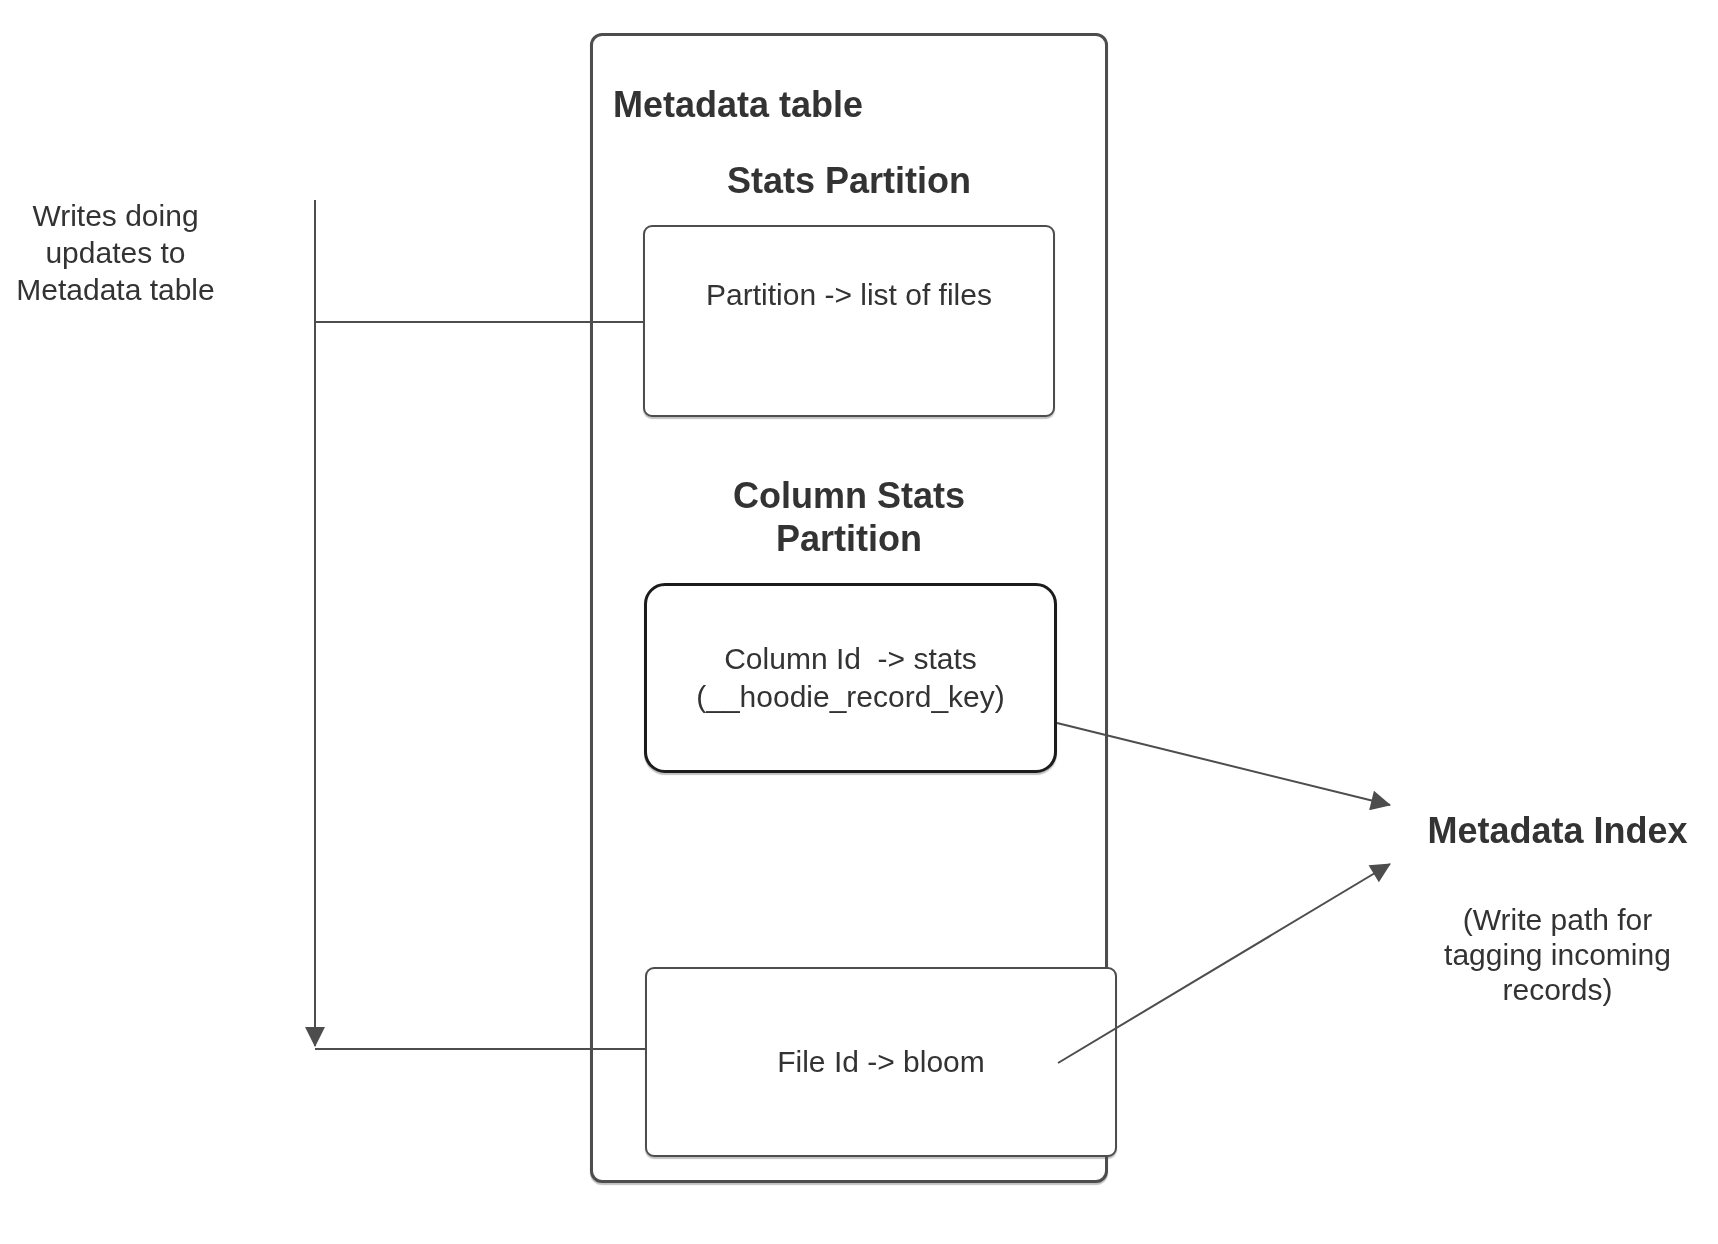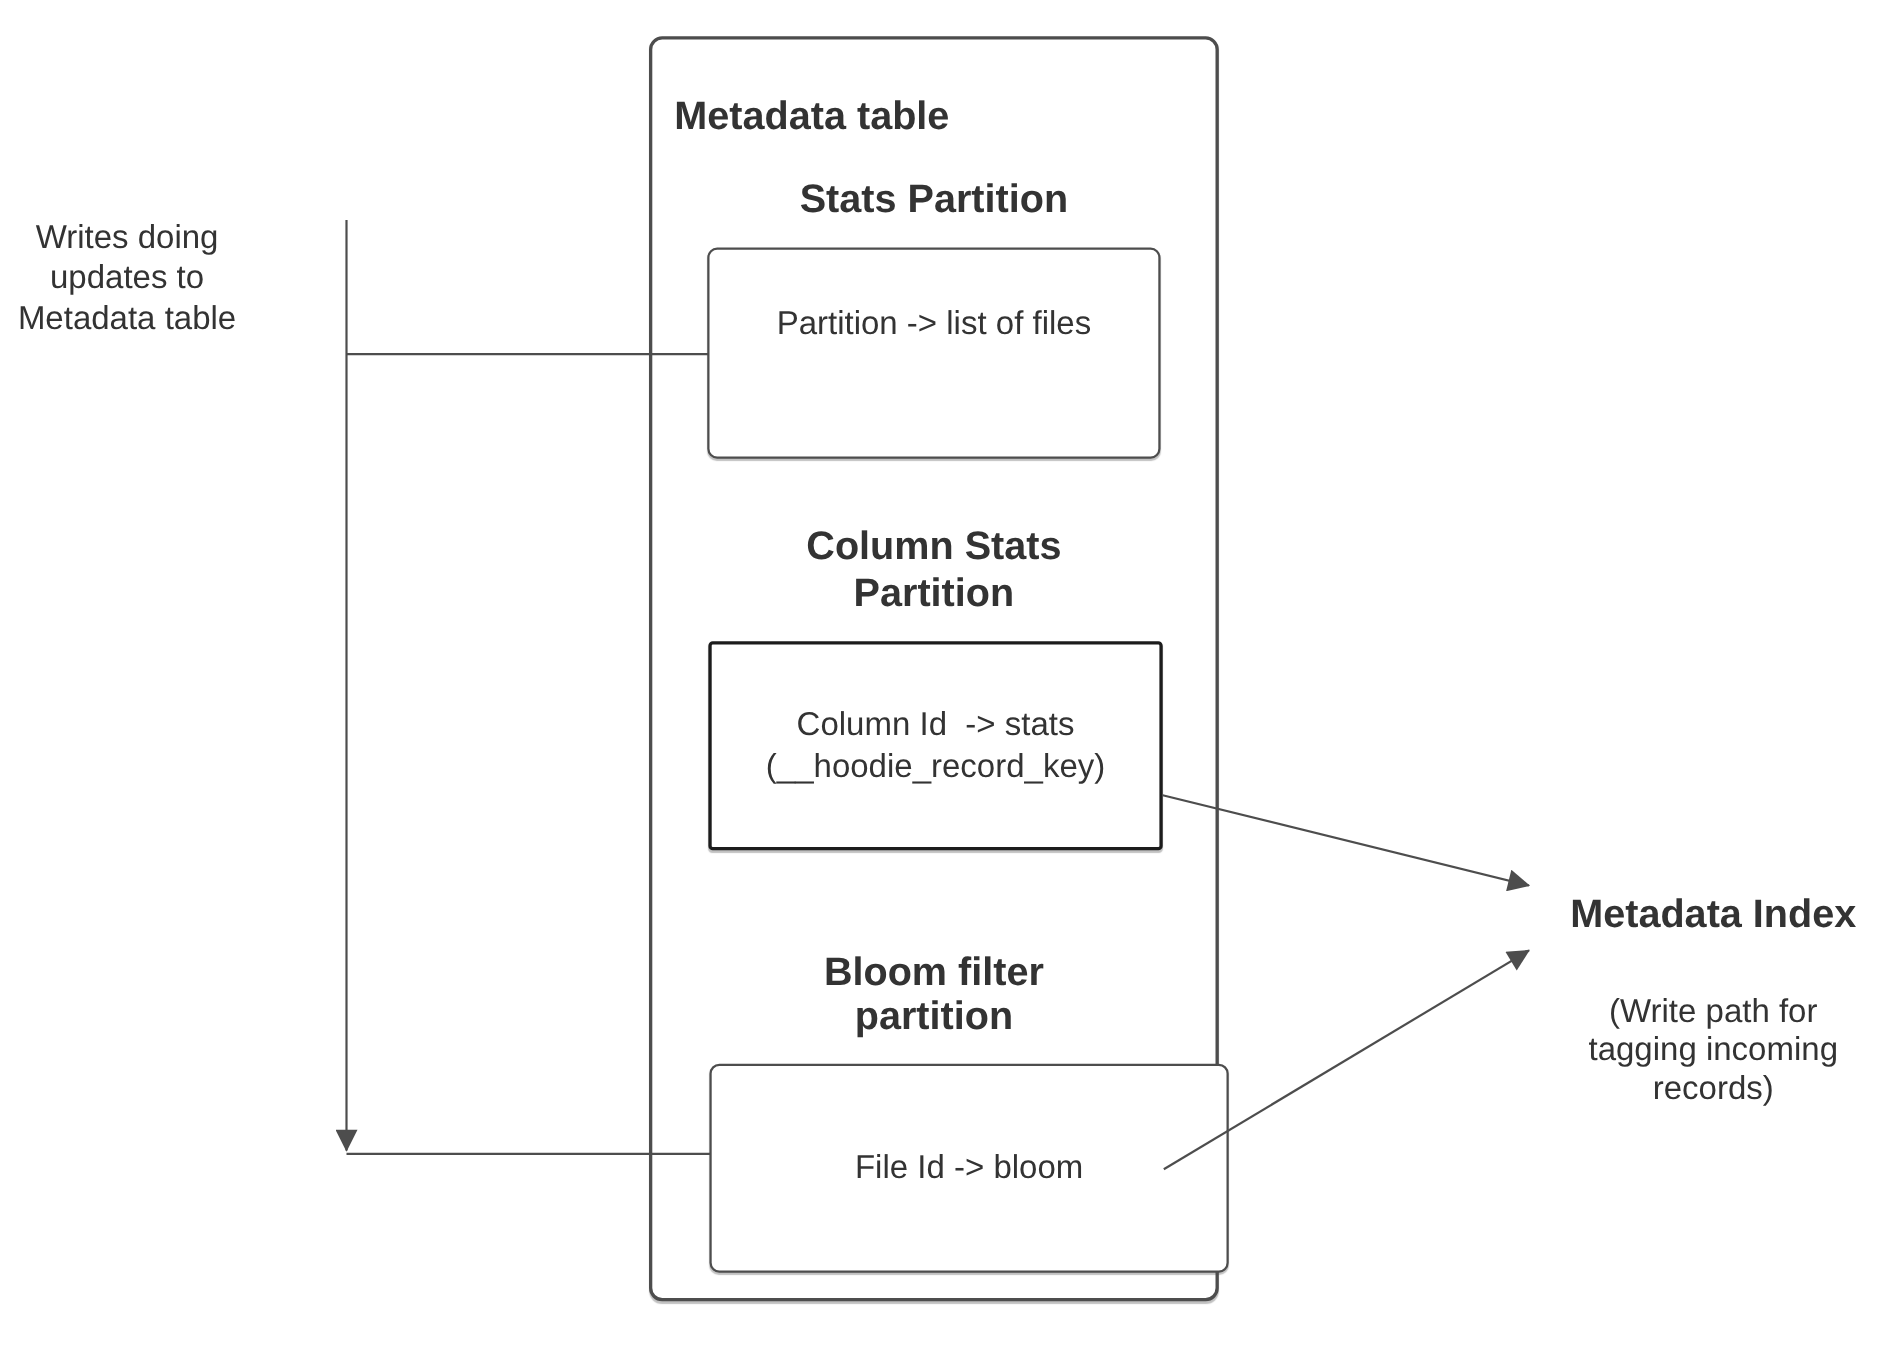--- a/index.html
+++ b/index.html
@@ -56,21 +56,21 @@
   .box-files {
     left: 643px; top: 225px;
     width: 412px; height: 192px;
     align-items: flex-start;
     padding-top: 49px;
   }
   .box-colstats {
     left: 644px; top: 583px;
     width: 413px; height: 190px;
     border: 3px solid #1c1c1c;
-    border-radius: 4px;
+    border-radius: 21px;
     align-items: center;
   }
   .box-bloom {
     left: 645px; top: 967px;
     width: 472px; height: 190px;
     align-items: center;
   }
 
   
   .heading {
@@ -138,22 +138,20 @@
 Partition</div>
 
   <div class="abs inner-box box-files">
     <div>Partition -&gt; list of files</div>
   </div>
   <div class="abs inner-box box-colstats">
     <div>Column Id  -&gt; stats
 (__hoodie_record_key)</div>
   </div>
 
-  <div class="abs heading" style="top:863px; line-height:40px;">Bloom filter
-partition</div>
   <div class="abs inner-box box-bloom">
     <div>File Id -&gt; bloom</div>
   </div>
 
   <div class="abs index-title">Metadata Index</div>
   <div class="abs index-subtitle">(Write path for
 tagging incoming
 records)</div>
 
   <svg class="overlay" viewBox="0 0 1718 1244" xmlns="http://www.w3.org/2000/svg">

